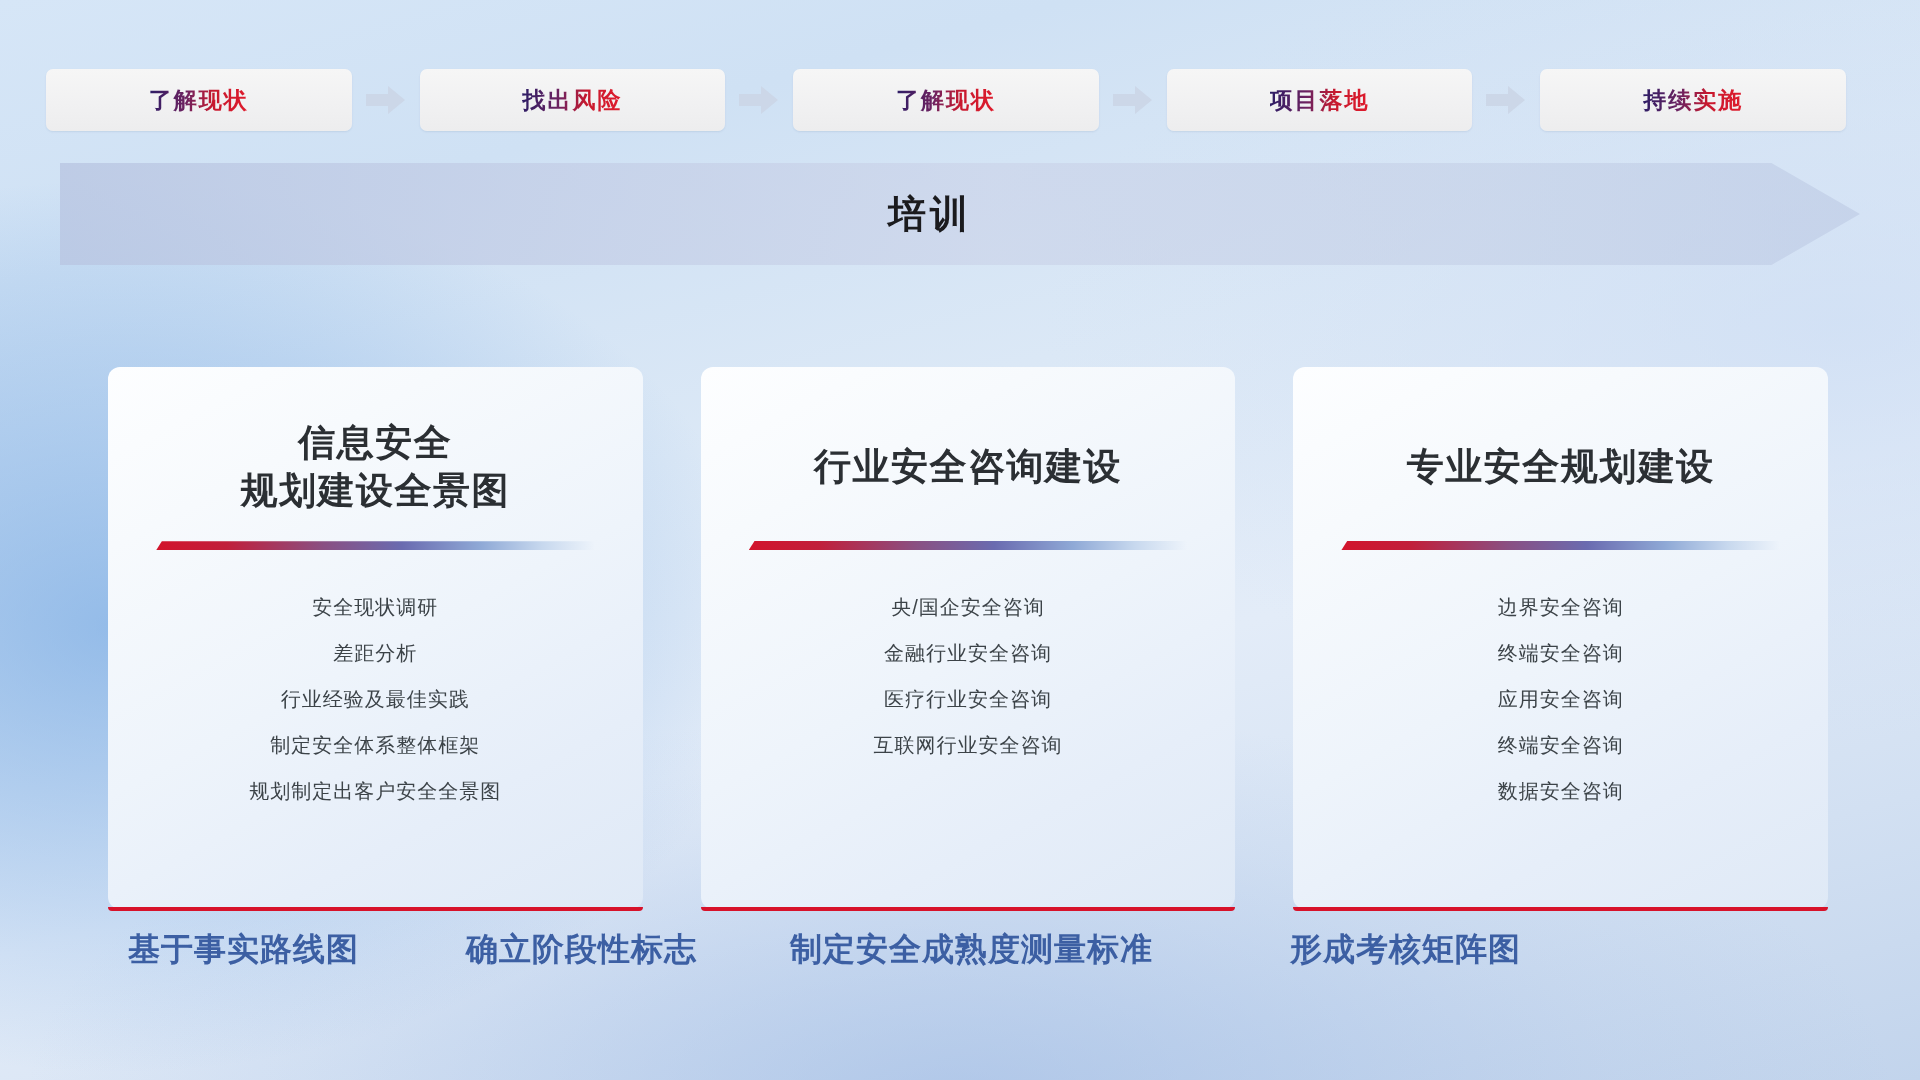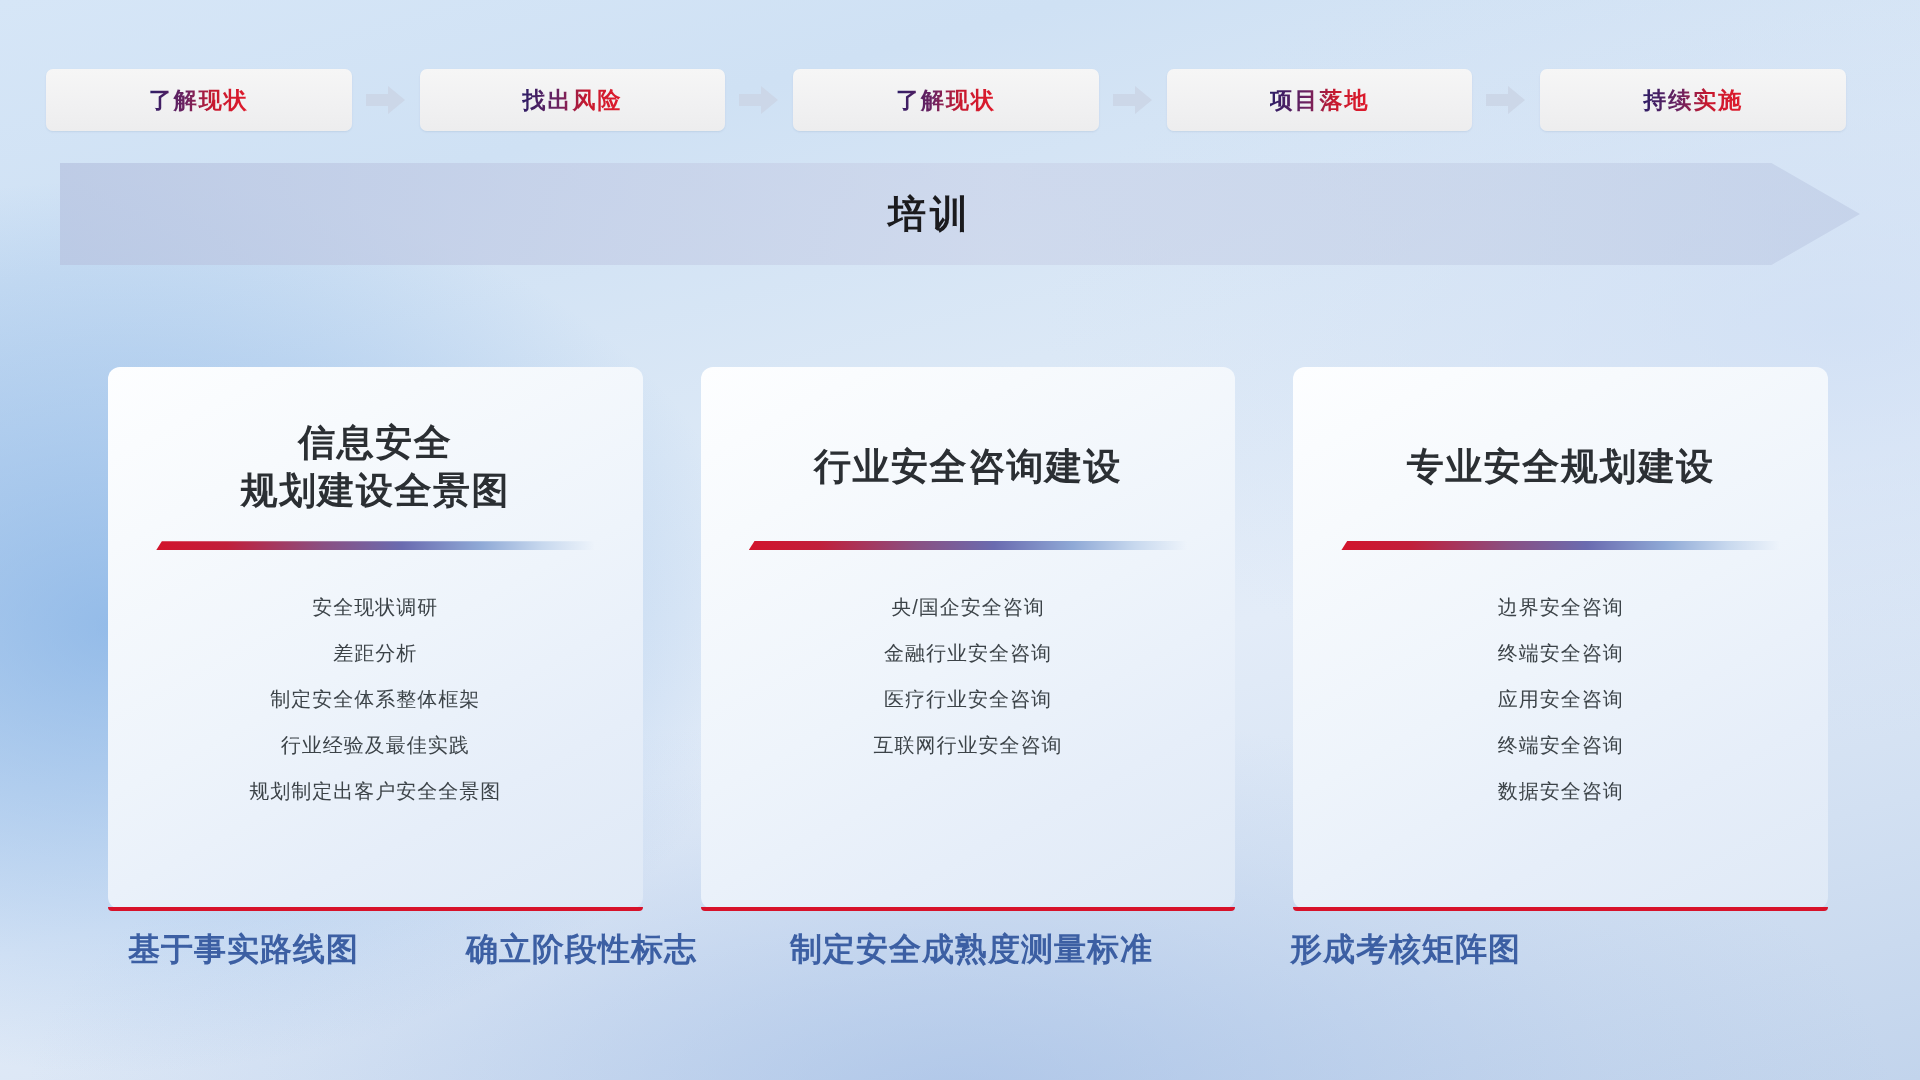--- a/index.html
+++ b/index.html
@@ -266,22 +266,22 @@
         <div class="card-title">
           <span class="t-line">信息安全</span>
           <span class="t-line">规划建设全景图</span>
         </div>
         <div class="card-divider">
           <div class="card-divider-bar"></div>
         </div>
         <ul class="card-list">
           <li>安全现状调研</li>
           <li>差距分析</li>
+          <li>行业经验及最佳实践</li>
           <li>制定安全体系整体框架</li>
-          <li>行业经验及最佳实践</li>
           <li>规划制定出客户安全全景图</li>
         </ul>
       </div>
       <div class="panel-card">
         <div class="card-title">
           <span class="t-line">行业安全咨询建设</span>
         </div>
         <div class="card-divider">
           <div class="card-divider-bar"></div>
         </div>

